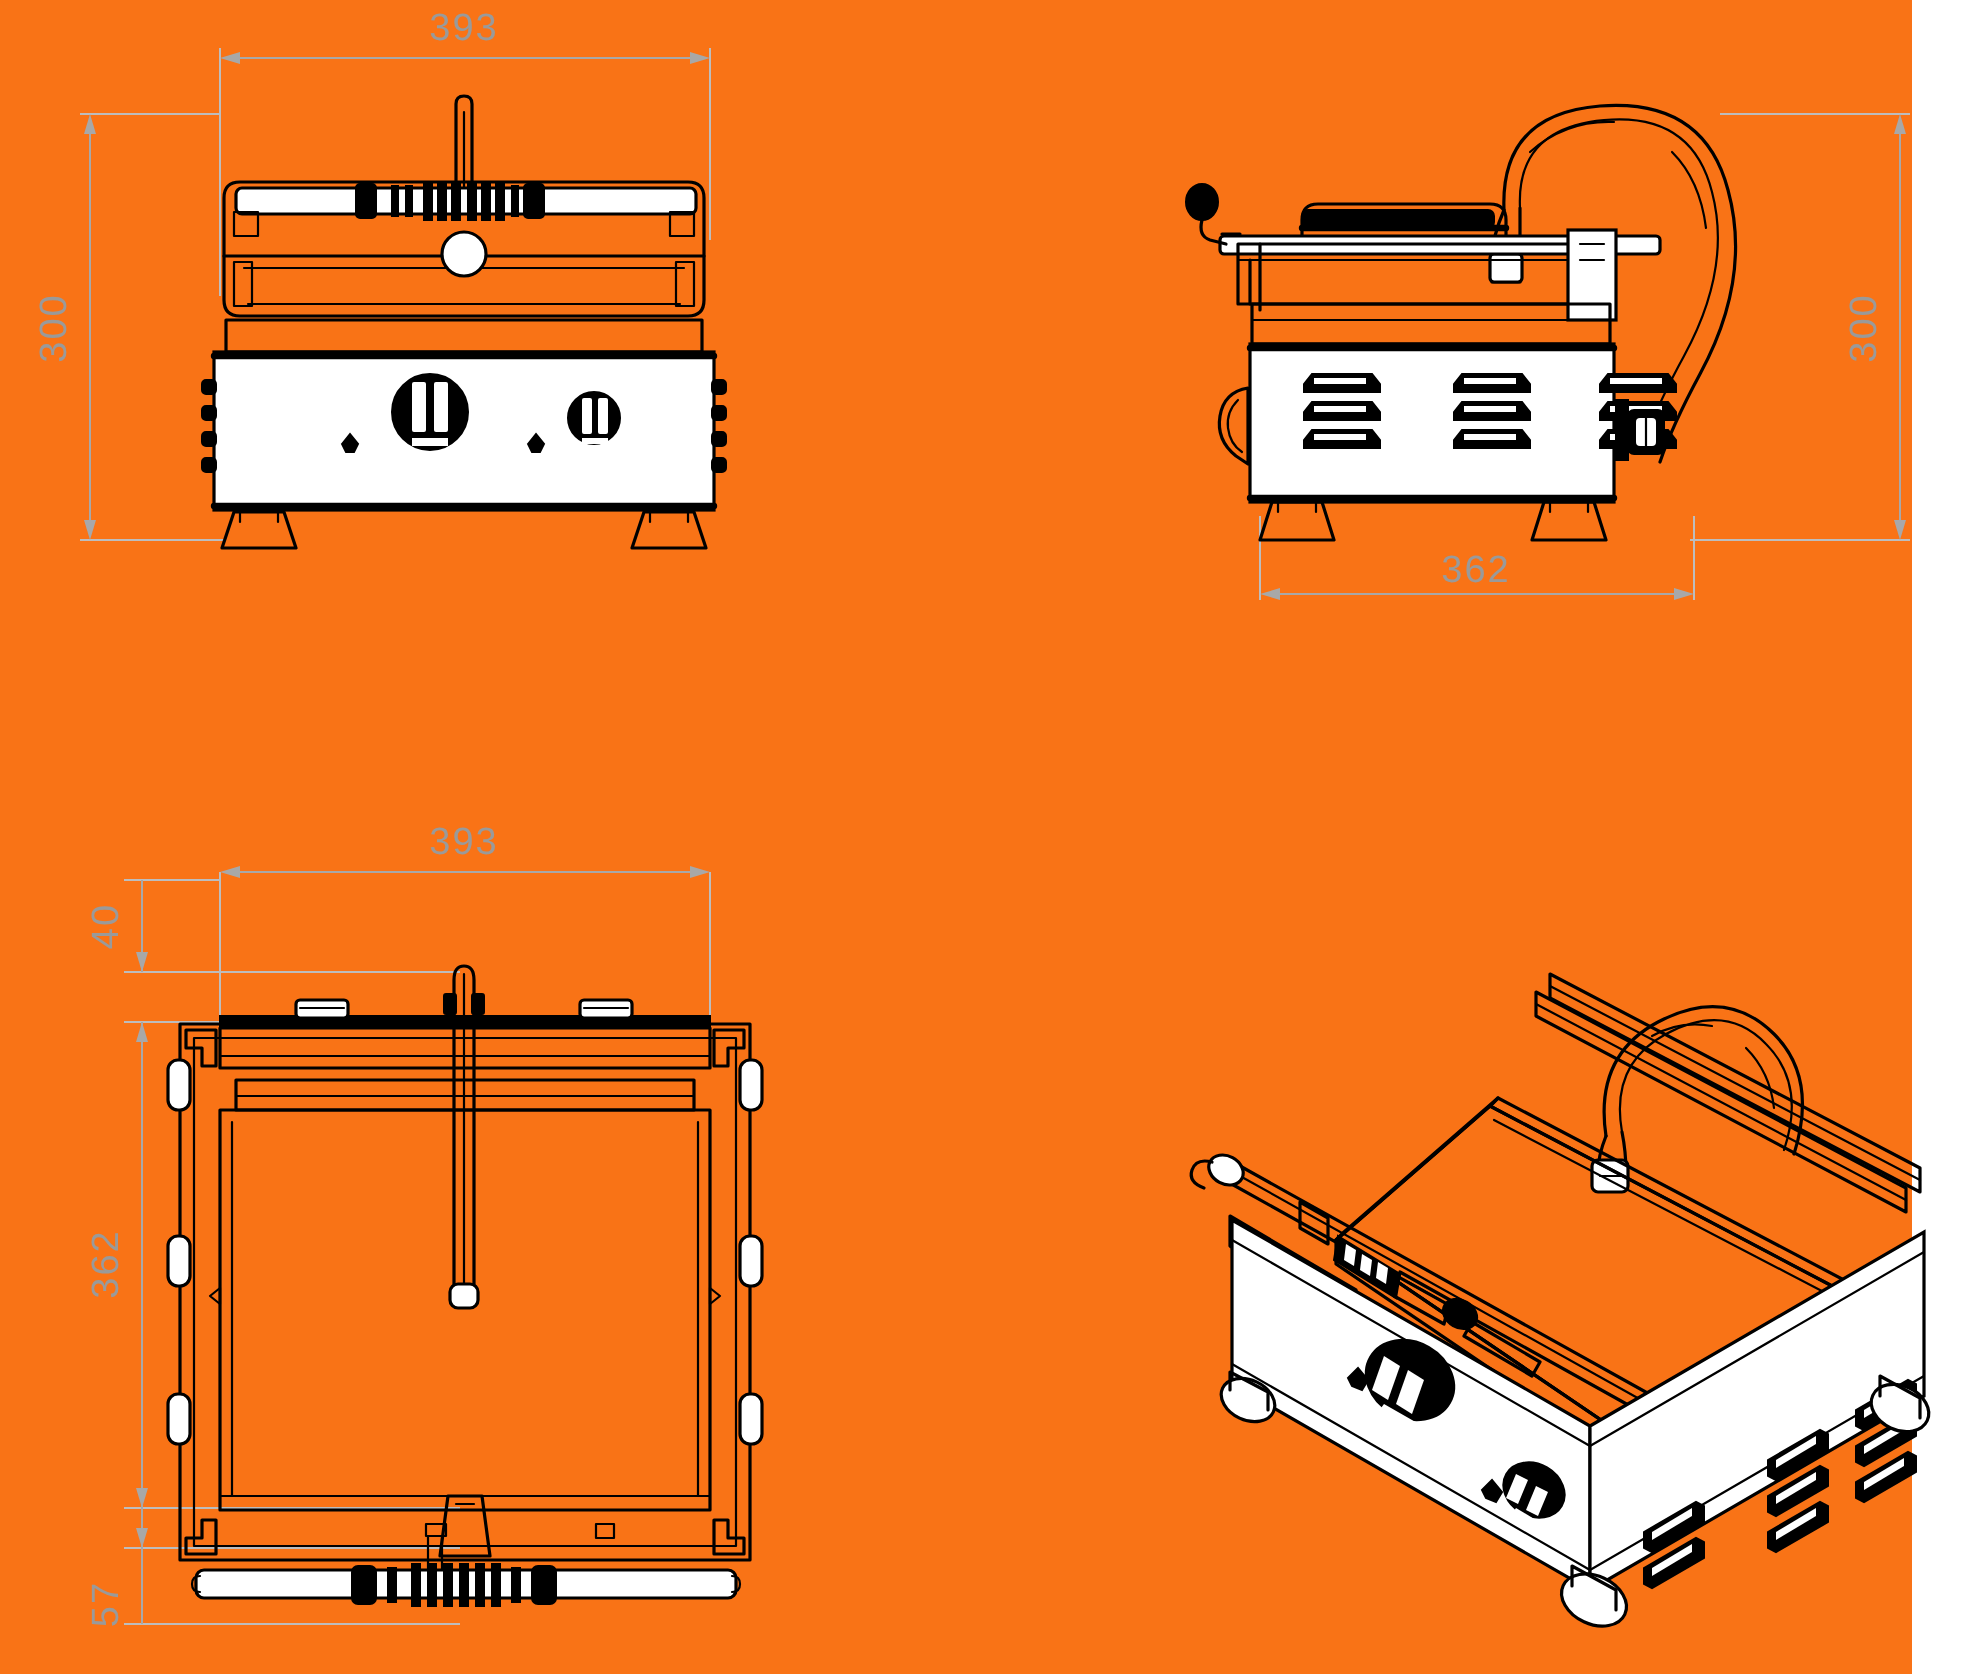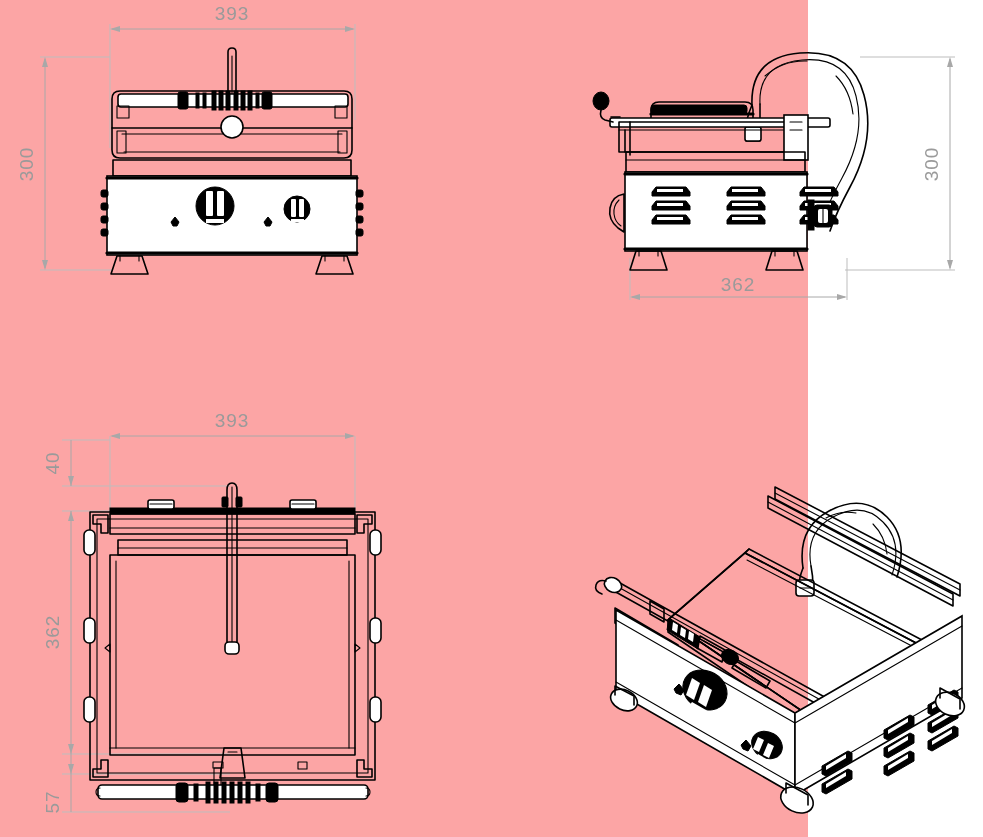--- a/index.html
+++ b/index.html
@@ -1,19 +1,19 @@
 <!DOCTYPE html>
 <html><head>
 <meta charset="utf-8">
 <title>Technical Drawing</title>
 <style>
   html,body{margin:0;padding:0;background:#ffffff;}
   body{width:983px;height:837px;overflow:hidden;
        font-family:"Liberation Sans", sans-serif;}
-  #sheet{position:relative;width:808px;height:837px;background:#fca5a5;}
+  #sheet{position:relative;width:956px;height:837px;background:#f97316;}
   svg{display:block;}
   .dimtext{fill:#9a9a9a;font-family:"Liberation Sans", sans-serif;font-size:19px;letter-spacing:1px;}
   .dimline{stroke:#a8a8a8;stroke-width:1;fill:none;}
   .extline{stroke:#bdbdbd;stroke-width:1;fill:none;}
   .arrow{fill:#a8a8a8;stroke:none;}
   .ol{fill:none;stroke:#000;stroke-width:1.6;stroke-linejoin:round;stroke-linecap:round;}
   .olt{fill:none;stroke:#000;stroke-width:1.1;stroke-linejoin:round;stroke-linecap:round;}
   .olh{fill:none;stroke:#000;stroke-width:3.2;stroke-linejoin:round;stroke-linecap:round;}
   .fillblk{fill:#000;stroke:#000;stroke-width:1;}
   .fillw{fill:#fff;stroke:#000;stroke-width:1.6;}

